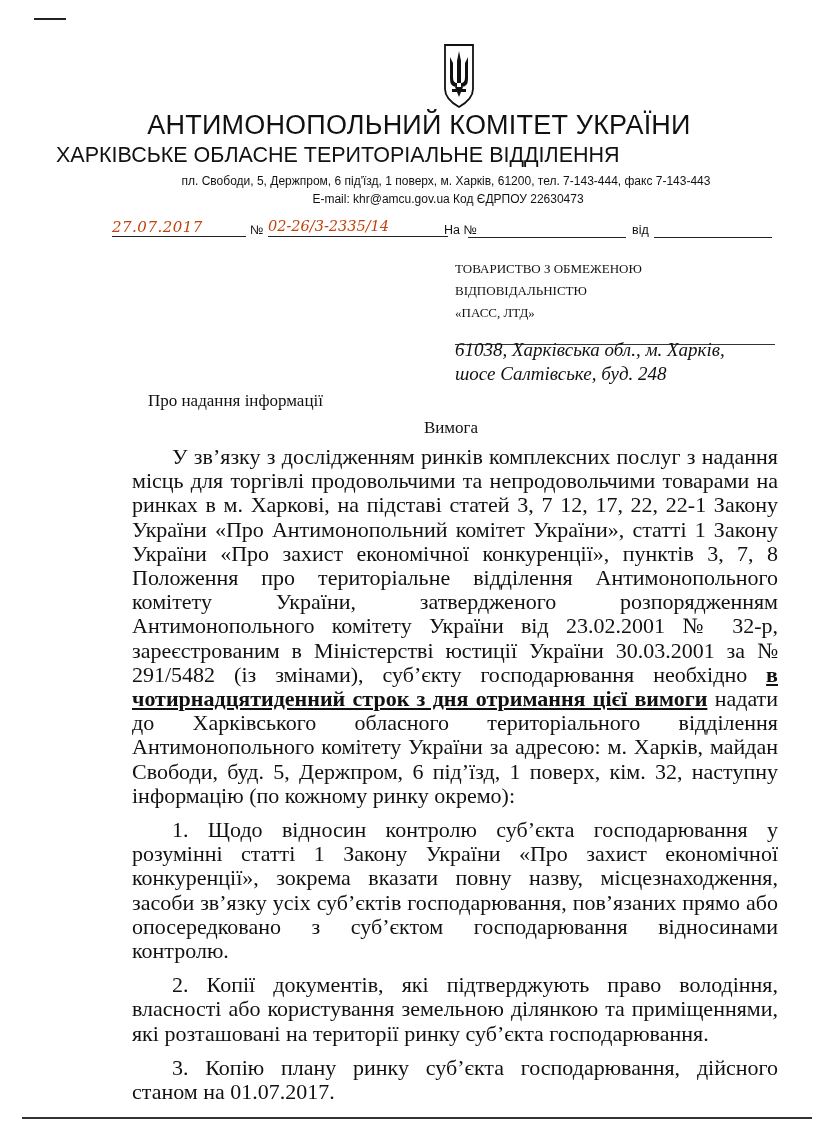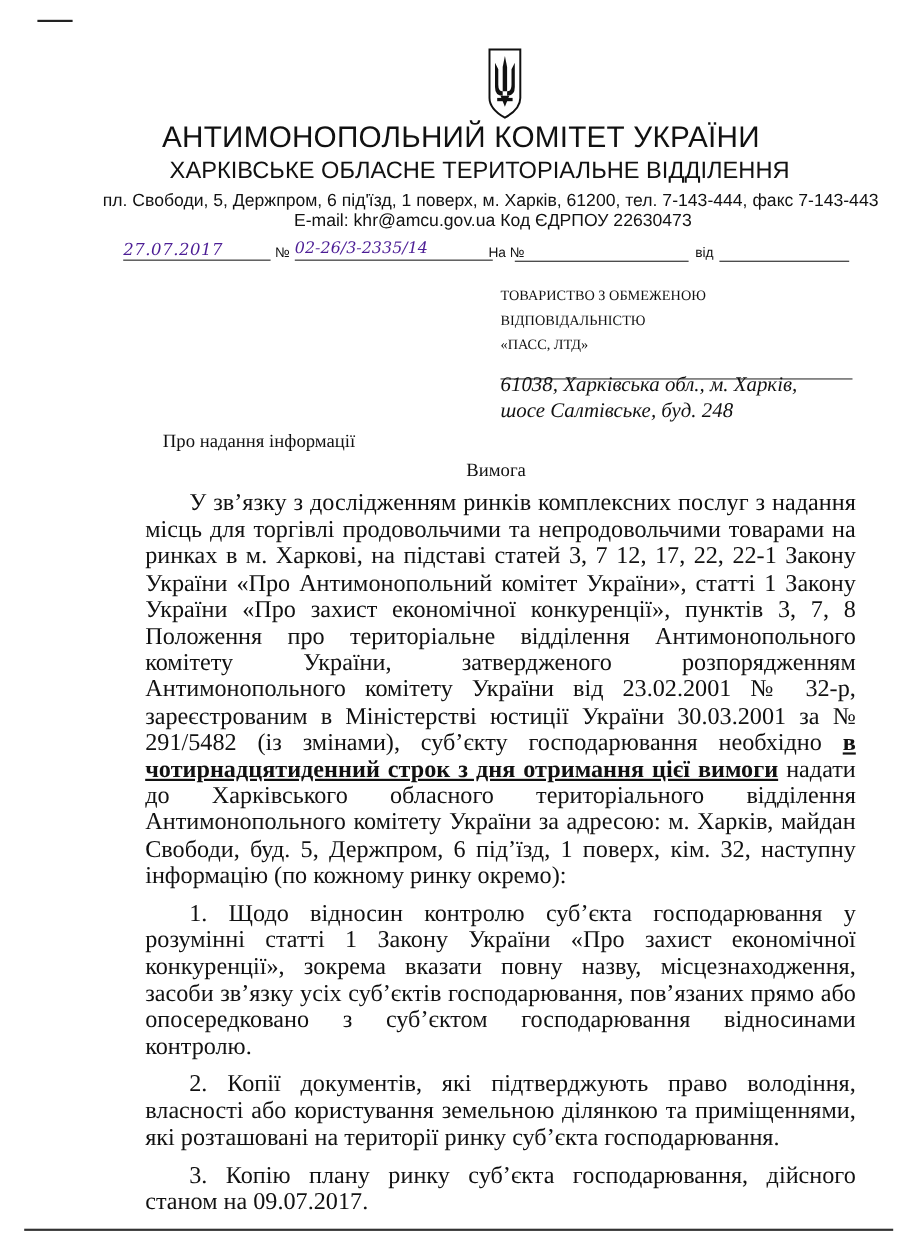--- a/index.html
+++ b/index.html
@@ -8,34 +8,34 @@
     overflow: hidden; color: #111;
   }
   .topdash { position: absolute; left: 34px; top: 18px; width: 32px; height: 2px; background: #222; }
   .emblem { position: absolute; left: 443px; top: 43px; width: 32px; height: 66px; }
   .head1 {
     position: absolute; left: 0; width: 816px; top: 110px; text-align: center;
     font-family: "Liberation Sans", sans-serif; font-size: 27px; letter-spacing: 0.2px;
     padding-left: 22px; box-sizing: border-box; white-space: nowrap;
   }
   .head2 {
-    position: absolute; left: 0; width: 816px; top: 143px; text-align: center;
+    position: absolute; left: 0; width: 816px; top: 143px; 
     font-family: "Liberation Sans", sans-serif; font-size: 21.5px;
     padding-left: 56px; box-sizing: border-box; white-space: nowrap;
   }
   .addr {
     position: absolute; left: 0; width: 816px; text-align: center;
-    font-family: "Liberation Sans", sans-serif; font-size: 16px; white-space: nowrap;
+    font-family: "Liberation Sans", sans-serif; font-size: 12px; white-space: nowrap;
   }
   .addr1 { top: 174px; padding-left: 76px; box-sizing: border-box; }
   .addr2 { top: 192px; padding-left: 80px; box-sizing: border-box; }
 
   .regline { position: absolute; top: 218px; left: 0; width: 816px; height: 30px;
     font-family: "Liberation Sans", sans-serif; font-size: 12.5px; }
-  .hand { font-family: "DejaVu Serif", serif; font-style: italic; color: #4c1d95; position: absolute; }
+  .hand { font-family: "DejaVu Serif", serif; font-style: italic; color: #c2410c; position: absolute; }
   .reg-date { left: 112px; top: 0px; width: 134px; border-bottom: 1.5px solid #222; height: 18px; font-size: 15px; letter-spacing: 0.5px;}
   .reg-no-label { position: absolute; left: 250px; top: 5px; }
   .reg-no { left: 268px; top: 0px; width: 180px; border-bottom: 1.5px solid #222; height: 18px; font-size: 14.5px; }
   .ref-label { position: absolute; left: 444px; top: 5px; }
   .ref-line { position: absolute; left: 468px; top: 19px; width: 158px; border-bottom: 1.5px solid #222; }
   .from-label { position: absolute; left: 632px; top: 5px; }
   .from-line { position: absolute; left: 654px; top: 19px; width: 118px; border-bottom: 1.5px solid #222; }
 
   .recipient {
     position: absolute; left: 455px; top: 258px; width: 320px;
@@ -101,16 +101,16 @@
   <div>шосе Салтівське, буд. 248</div>
 </div>
 
 <div class="subject">Про надання інформації</div>
 <div class="doc-title">Вимога</div>
 
 <div class="body">
   <p><span>У зв’язку з дослідженням ринків комплексних послуг з надання місць для торгівлі продовольчими та непродовольчими товарами на ринках в м. Харкові, на підставі статей 3, 7 12, 17, 22, 22-1 Закону України «Про Антимонопольний комітет України», статті 1 Закону України «Про захист економічної конкуренції», пунктів 3, 7, 8 Положення про територіальне відділення Антимонопольного комітету України, затвердженого розпорядженням Антимонопольного комітету України від 23.02.2001 № 32-р, зареєстрованим в Міністерстві юстиції України 30.03.2001 за № 291/5482 (із змінами), суб’єкту господарювання необхідно </span><span class="emph">в чотирнадцятиденний строк з дня отримання цієї вимоги</span><span> надати до Харківського обласного територіального відділення Антимонопольного комітету України за адресою: м. Харків, майдан Свободи, буд. 5, Держпром, 6 під’їзд, 1 поверх, кім. 32, наступну інформацію (по кожному ринку окремо):</span></p>
   <p>1. Щодо відносин контролю суб’єкта господарювання у розумінні статті 1 Закону України «Про захист економічної конкуренції», зокрема вказати повну назву, місцезнаходження, засоби зв’язку усіх суб’єктів господарювання, пов’язаних прямо або опосередковано з суб’єктом господарювання відносинами контролю.</p>
   <p>2. Копії документів, які підтверджують право володіння, власності або користування земельною ділянкою та приміщеннями, які розташовані на території ринку суб’єкта господарювання.</p>
-  <p>3. Копію плану ринку суб’єкта господарювання, дійсного станом на 09.07.2017.</p>
+  <p>3. Копію плану ринку суб’єкта господарювання, дійсного станом на 01.07.2017.</p>
 </div>
 
 <div class="bottomline"></div>
 
 </body></html>

